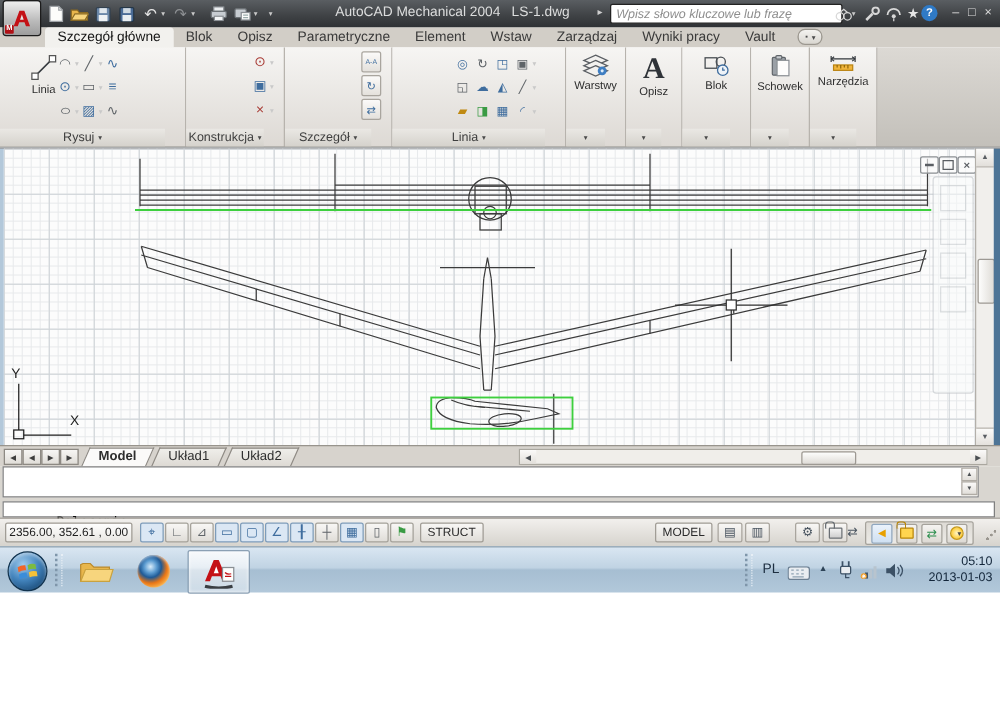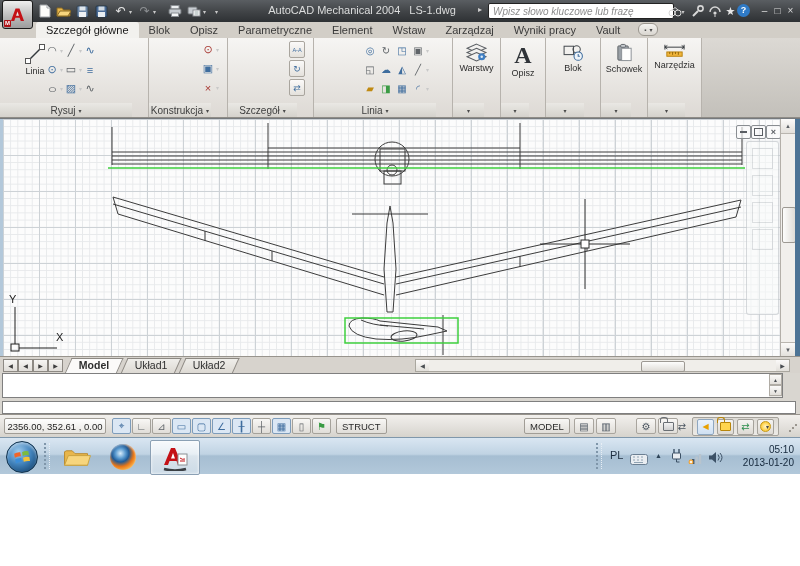--- a/index.html
+++ b/index.html
@@ -689,17 +689,17 @@
           <circle cx="3" cy="11" r="2.4" fill="#f29a1e"></circle>
           <path d="M1.4,11 h3.2 M3,9.4 v3.2 M1.9,9.9 l2.2,2.2 M4.1,9.9 l-2.2,2.2" stroke="#fff" stroke-width="0.7"></path>
         </svg></span>
     <span class="ab" style="left:708px;top:12px">
       <svg width="15" height="13" viewBox="0 0 15 13">
           <path d="M1,4.5 h3 l4,-3.5 v11 l-4,-3.5 h-3 z" fill="#3c5166"></path>
           <path d="M10,3.5 q2.5,3 0,6 M12,2 q4,4.5 0,9" stroke="#3c5166" fill="none"></path>
         </svg></span>
     <div class="ab clock">
       <div>05:10</div>
-      <div>2013-01-20</div>
+      <div>2013-01-03</div>
     </div>
   </div>
 
 </div>
 
 </body></html>

